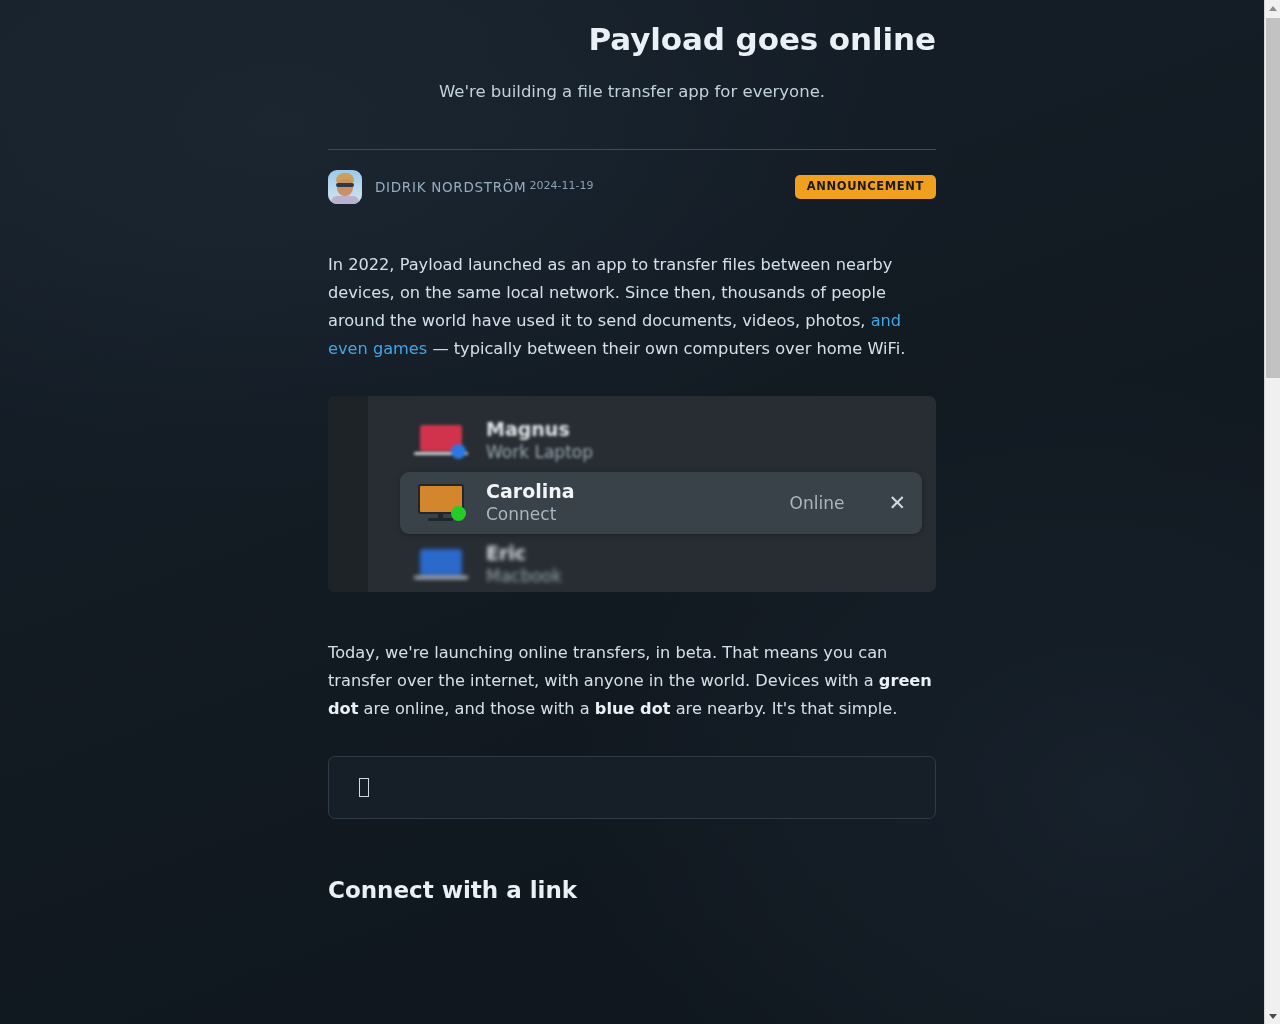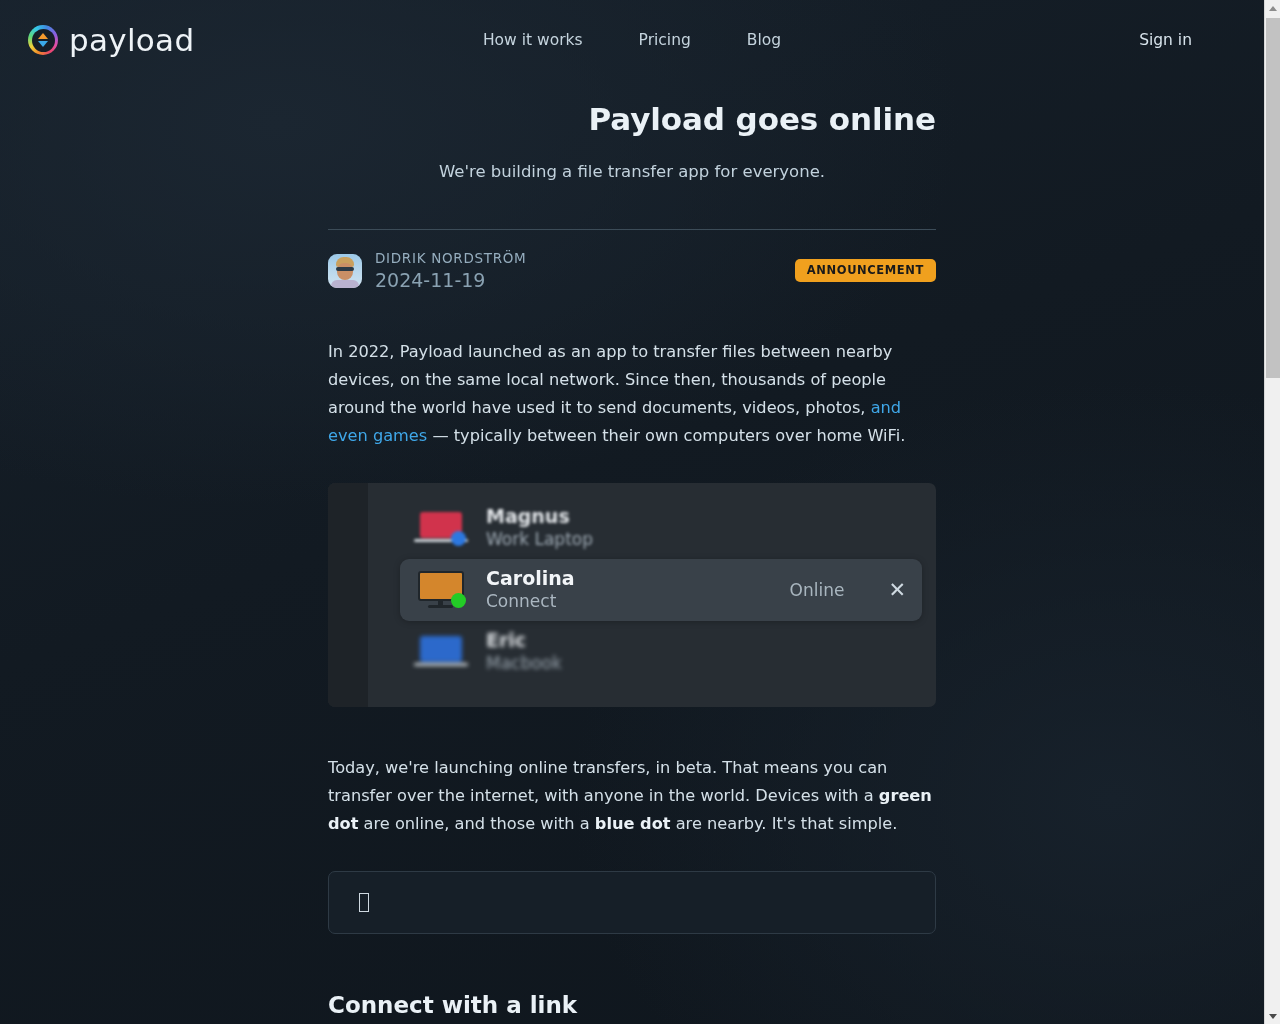--- a/index.html
+++ b/index.html
@@ -181,33 +181,33 @@
     position: absolute;
     bottom: 0; left: 3px;
     width: 28px; height: 8px;
     border-radius: 6px 6px 0 0;
     background: #b9b2cf;
   }
 
   .byline-text {
     margin-left: 13px;
     display: flex;
-    flex-direction: column;
+    flex-direction: row;
     gap: 3px;
   }
   .author {
     font-size: 13.5px;
     letter-spacing: 0.7px;
     color: #95adbe;
     text-transform: uppercase;
     text-decoration: none;
     cursor: pointer;
   }
   .postdate {
-    font-size: 19px;
+    font-size: 11px;
     color: #8aa2b2;
   }
 
   .badge {
     margin-left: auto;
     background: #f0a01e;
     color: #1a1a1a;
     font-size: 11.5px;
     font-weight: 600;
     letter-spacing: 0.6px;
@@ -228,21 +228,21 @@
   .copy a {
     color: #3fa7e8;
     text-decoration: none;
     cursor: pointer;
   }
   .copy b { font-weight: 700; color: #eaf1f6; }
 
   
   .figure {
     margin-top: 33px;
-    height: 224px;
+    height: 196px;
     border-radius: 7px;
     overflow: hidden;
     position: relative;
     background: #272d33;
     cursor: pointer;
   }
   .fig-left {
     position: absolute;
     top: 0; left: 0; bottom: 0;
     width: 40px;
@@ -417,39 +417,20 @@
     height: 360px;
     background: #c2c2c2;
     cursor: pointer;
   }
 </style>
 </head>
 <body>
 
 <div class="viewport">
 
-  <div class="header">
-    <a class="brand">
-      <span class="logo-mark">
-        <span class="logo-inner">
-          <span class="tri-up"></span>
-          <span class="tri-down"></span>
-        </span>
-      </span>
-      <span class="brand-name">payload</span>
-    </a>
-
-    <nav class="nav">
-      <a>How it works</a>
-      <a>Pricing</a>
-      <a>Blog</a>
-    </nav>
-
-    <a class="signin">Sign in</a>
-  </div>
 
   <div class="article">
 
     <h1 class="post-title">Payload goes online</h1>
 
     <div class="post-sub">
       <div>We're building a file transfer app for everyone.</div>
     </div>
 
     <div class="divider"></div>

